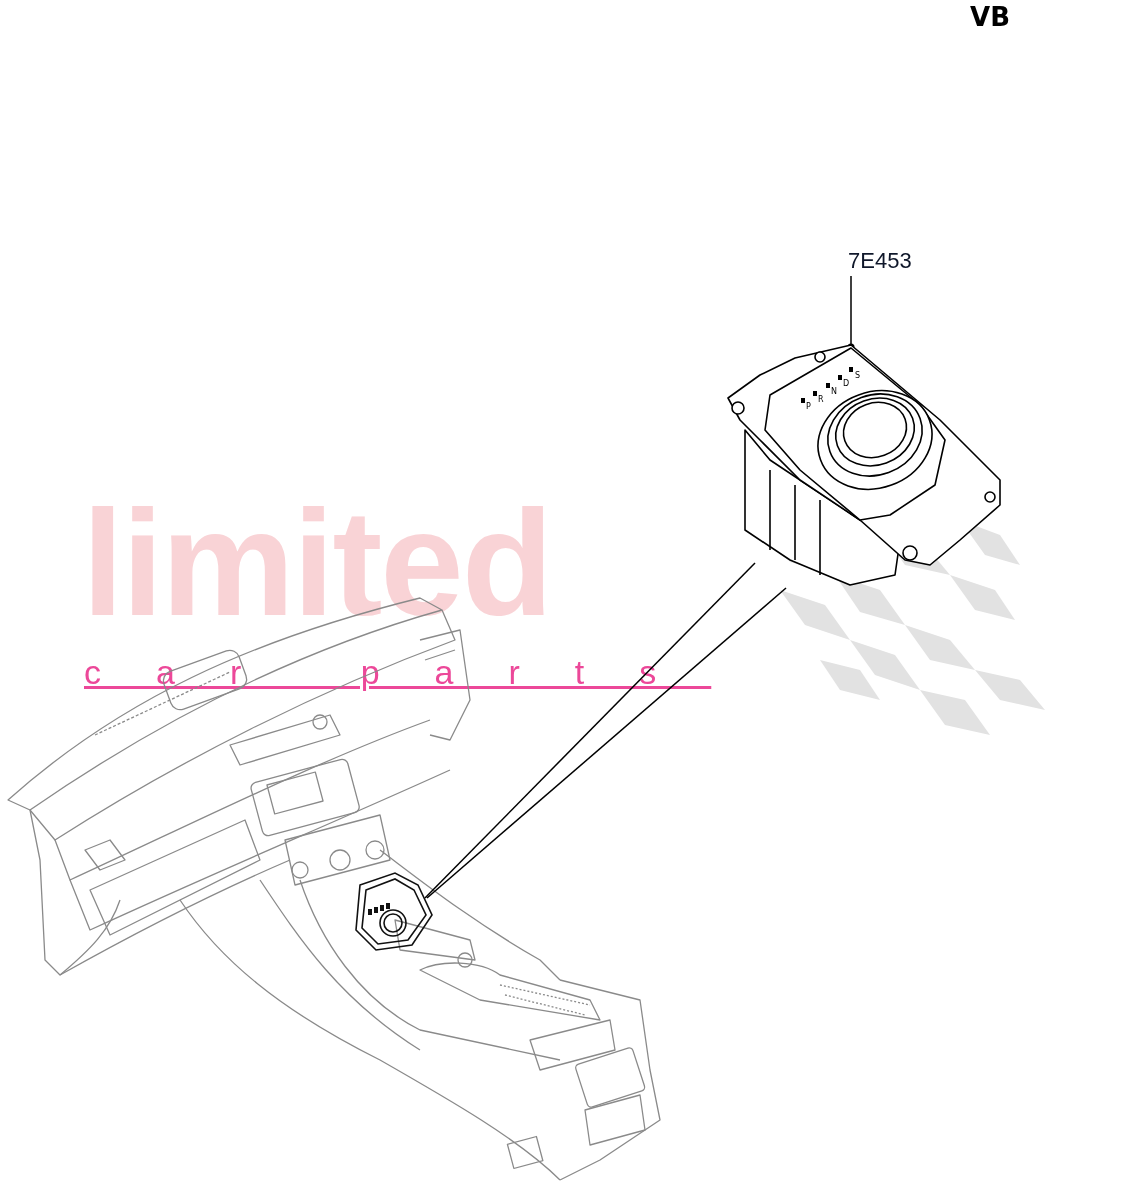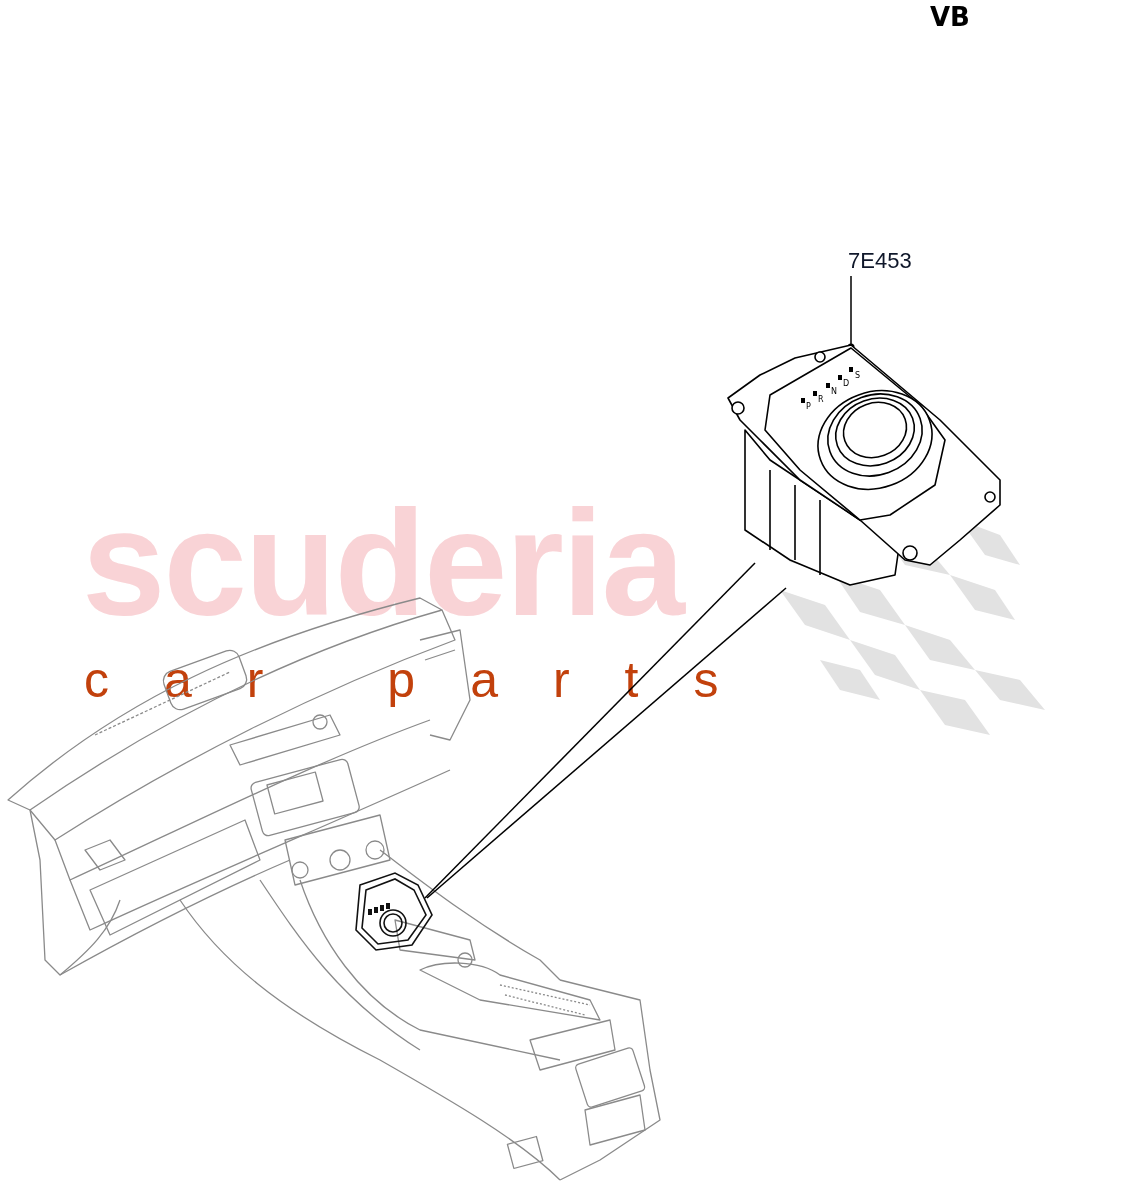--- a/index.html
+++ b/index.html
@@ -1,22 +1,22 @@
 <!DOCTYPE html>
 <html><head>
 <meta charset="utf-8">
 <style>
   html, body { margin: 0; padding: 0; background: #ffffff; }
   body { width: 1128px; height: 1200px; position: relative; overflow: hidden; font-family: "Liberation Sans", sans-serif; }
   .stage { position: absolute; left: 0; top: 0; width: 1128px; height: 1200px; }
-  .title-code { position: absolute; top: 2px; left: 930px; width: 120px; text-align: left; font-family: "DejaVu Sans", sans-serif; font-weight: bold; font-size: 26px; color: #000; }
+  .title-code { position: absolute; top: 2px; left: 930px; width: 120px; text-align: center; font-family: "DejaVu Sans", sans-serif; font-weight: bold; font-size: 26px; color: #000; }
   .title-edition { position: absolute; top: 34px; left: 876px; width: 250px; text-align: right; font-family: "DejaVu Serif", serif; font-style: italic; font-weight: bold; font-size: 34px; color: #000; letter-spacing: 0.5px; }
   .callout { position: absolute; left: 848px; top: 248px; font-family: "Liberation Sans", sans-serif; font-size: 22px; color: #0f172a; cursor: pointer; }
   .wm-main { position: absolute; left: 82px; top: 488px; font-family: "Liberation Sans", sans-serif; font-weight: bold; font-size: 150px; letter-spacing: -2px; color: #f9d3d6; line-height: 1; }
-  .wm-sub { position: absolute; left: 84px; top: 655px; font-family: "Liberation Sans", sans-serif; font-size: 50px; letter-spacing: 55px; color: #c2410c; line-height: 1; }
+  .wm-sub { position: absolute; left: 84px; top: 655px; font-family: "Liberation Sans", sans-serif; font-size: 34px; letter-spacing: 55px; color: #ec4899; line-height: 1; text-decoration: underline; }
   svg { position: absolute; left: 0; top: 0; }
 </style>
 </head>
 <body>
 
 <div class="stage">
 
   <svg width="1128" height="1200">
     <g fill="#e2e2e2">
       <polygon points="770,525 815,540 835,575 790,562"></polygon>
@@ -26,21 +26,21 @@
       <polygon points="905,625 950,640 975,670 930,660"></polygon>
       <polygon points="920,690 965,700 990,735 945,725"></polygon>
       <polygon points="975,670 1020,680 1045,710 1000,700"></polygon>
       <polygon points="880,530 925,545 950,575 905,565"></polygon>
       <polygon points="950,575 995,590 1015,620 975,610"></polygon>
       <polygon points="960,520 1000,535 1020,565 985,555"></polygon>
       <polygon points="820,660 860,670 880,700 840,690"></polygon>
     </g>
   </svg>
 
-  <div class="wm-main">scuderia</div>
+  <div class="wm-main">limited</div>
   <div class="wm-sub">car parts</div>
 
   <svg width="1128" height="1200">
     <g fill="none" stroke="#8a8a8a" stroke-width="1.3" stroke-linejoin="round">
 
       <path d="M8,800 C120,700 250,640 420,598 L442,610 C300,650 160,720 30,810 Z"></path>
       <path d="M30,810 L55,840 C180,760 320,690 455,640 L442,610"></path>
       <path d="M95,735 L230,672" stroke-dasharray="3,2"></path>
 
       <rect x="165" y="660" width="80" height="40" rx="10" transform="rotate(-20 205 680)"></rect>

